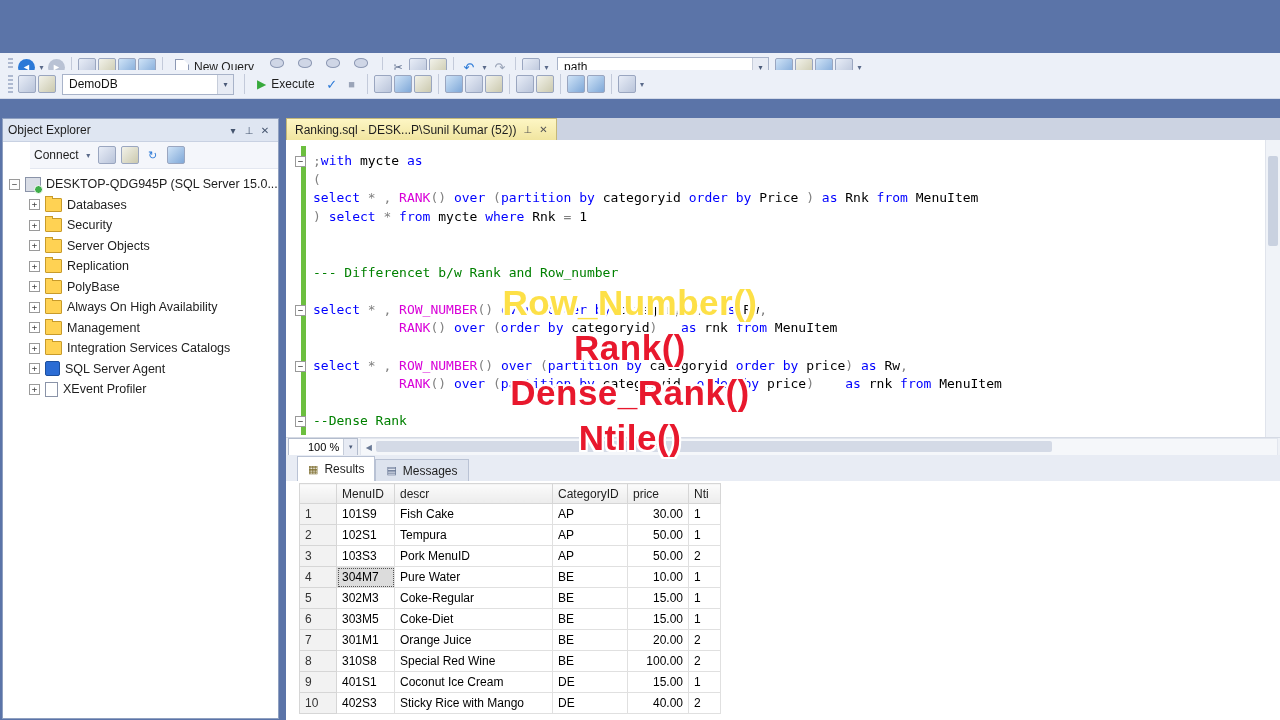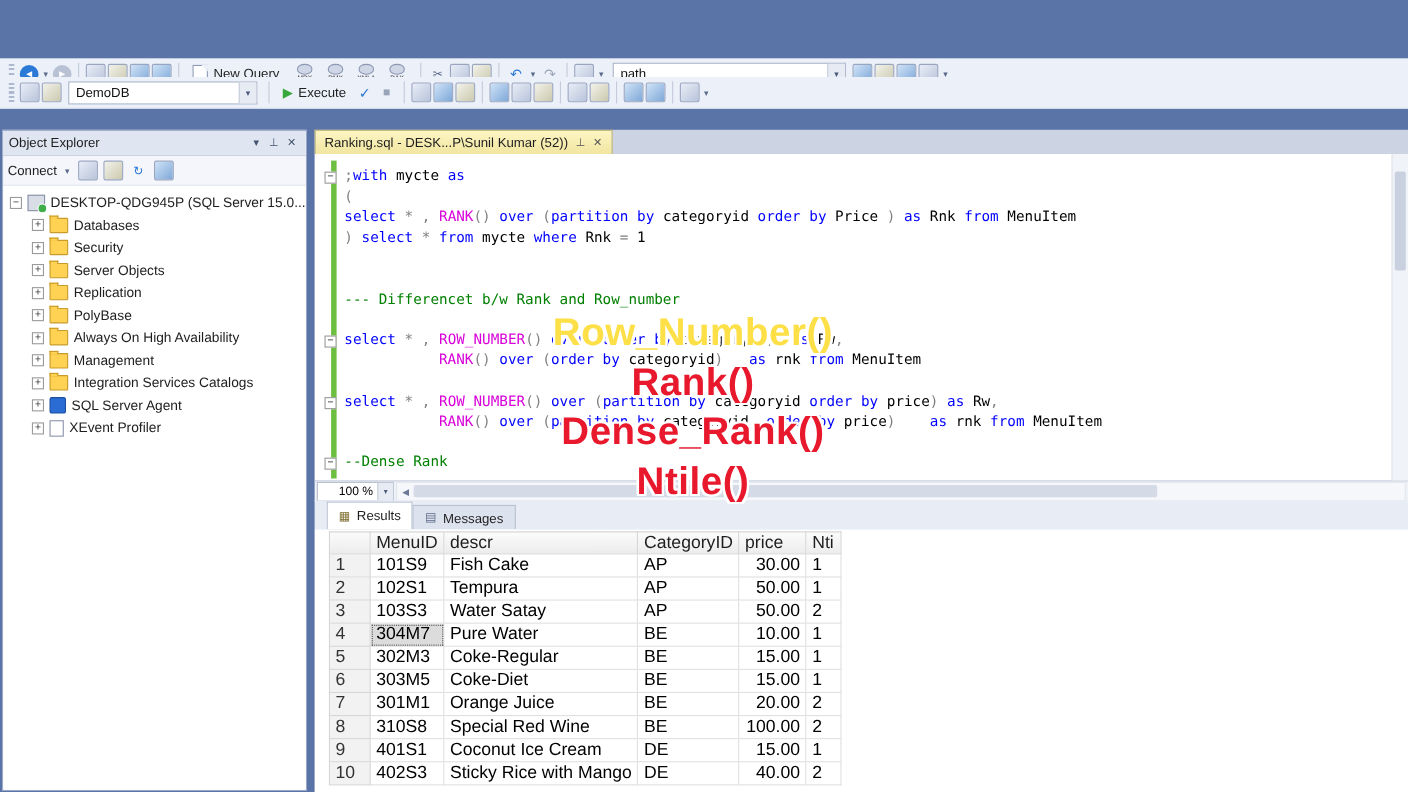--- a/index.html
+++ b/index.html
@@ -43,21 +43,21 @@
   .combo.db{width:172px;margin:0 4px;}
 
   
   .main{position:absolute;left:0;top:111px;width:100%;height:609px;background:#5b74a8;}
 
   
   .oe{position:absolute;left:2px;top:7px;bottom:1px;width:277px;background:#fff;border:1px solid #8fa0c0;display:flex;flex-direction:column;box-sizing:border-box;}
   .oe-head{height:22px;background:#dfe6f2;display:flex;align-items:center;padding:0 5px;font-size:12px;color:#1e1e1e;border-bottom:1px solid #c8d1e2;}
   .oe-head .spacer{flex:1;}
   .oe-head .hic{width:16px;text-align:center;color:#44546e;font-size:10px;}
-  .oe-connect{height:26px;display:flex;align-items:center;gap:5px;padding:0 4px;background:#f4f6fb;border-bottom:1px solid #e3e7f0;font-size:12px;color:#1e1e1e;}
+  .oe-connect{height:26px;display:flex;align-items:center;gap:5px;padding:0 4px;background:#f4f6fb;border-bottom:1px solid #e3e7f0;font-size:12px;color:#1e1e1e;margin-left:27px;}
   .oe-tree{flex:1;background:#fff;padding-top:5px;font-size:12.5px;color:#1e1e1e;overflow:hidden;}
   .tree-row{display:flex;align-items:center;height:20.5px;padding-left:6px;white-space:nowrap;}
   .tree-row.child{padding-left:26px;}
   .expander{width:11px;height:11px;box-sizing:border-box;border:1px solid #9a9a9a;background:#fff;font:9px/9px "DejaVu Sans Mono",monospace;text-align:center;color:#444;margin-right:5px;flex:0 0 auto;}
   .ticon{width:15px;height:12px;margin-right:5px;position:relative;flex:0 0 auto;}
   .ticon.folder{background:#ffd253;border:1px solid #c89b2a;border-radius:1px;}
   .ticon.folder::before{content:"";position:absolute;top:-3px;left:-1px;width:6px;height:2px;background:#ffd253;border:1px solid #c89b2a;border-bottom:none;}
   .ticon.agent{background:#2b6cd4;border:1px solid #1c4f9e;border-radius:2px;width:13px;height:13px;}
   .ticon.profiler{background:#fff;border:1px solid #8a93a8;width:11px;height:13px;}
   .server-ic{width:14px;height:13px;background:#d9dde6;border:1px solid #8a93a8;margin-right:5px;position:relative;flex:0 0 auto;}
@@ -89,21 +89,21 @@
   .hs-track{flex:1;height:100%;position:relative;}
   .hs-thumb{position:absolute;left:0;top:2px;height:11px;width:75%;background:#d4dae6;border-radius:2px;}
 
   .res-tabs{position:absolute;left:0;right:0;top:344px;height:26px;background:#e8ecf4;display:flex;align-items:flex-end;padding-left:11px;box-sizing:border-box;}
   .rtab{display:inline-flex;align-items:center;gap:6px;padding:0 10px;font-size:12px;color:#1e1e1e;height:22px;background:#dde3ee;border:1px solid #b9c2d4;border-bottom:none;box-sizing:border-box;}
   .rtab.active{background:#fff;height:25px;}
   .rtab .ric{font-size:11px;color:#7a6a2a;}
   .rtab .ric.msg{color:#5a6a8a;}
 
   .res-grid-wrap{position:absolute;left:0;right:0;top:370px;bottom:0;background:#fff;overflow:hidden;}
-  .res-grid{border-collapse:collapse;font-size:16px;margin:2px 0 0 13px;table-layout:fixed;}
+  .res-grid{border-collapse:collapse;font-size:12px;margin:2px 0 0 13px;table-layout:fixed;}
   .res-grid th,.res-grid td{border:1px solid #e0e0e0;height:21px;padding:0 5px;text-align:left;font-weight:normal;white-space:nowrap;overflow:hidden;box-sizing:border-box;}
   .res-grid th{background:linear-gradient(#fbfbfb,#ececec);border-color:#d6d6d6;height:20px;color:#1e1e1e;}
   .res-grid td.rownum{background:#f2f2f2;border-color:#d6d6d6;color:#333;}
   .res-grid td.num{text-align:right;}
   .res-grid td.focus{background:#dcdcdc;outline:1px dotted #555;outline-offset:-2px;}
   .col-n{width:37px;}.col-menuid{width:58px;}.col-descr{width:158px;}.col-cat{width:75px;}.col-price{width:61px;}.col-nti{width:32px;}
 
   
   .annos{position:absolute;left:445px;top:280px;width:370px;text-align:center;z-index:40;pointer-events:none;}
   .anno{font-size:35px;line-height:45px;font-weight:bold;color:#e8182d;letter-spacing:0.5px;
@@ -361,21 +361,21 @@
                 <td class="rownum">2</td>
                 <td>102S1</td>
                 <td>Tempura</td>
                 <td>AP</td>
                 <td class="num">50.00</td>
                 <td>1</td>
               </tr>
               <tr>
                 <td class="rownum">3</td>
                 <td>103S3</td>
-                <td>Water Satay</td>
+                <td>Pork MenuID</td>
                 <td>AP</td>
                 <td class="num">50.00</td>
                 <td>2</td>
               </tr>
               <tr>
                 <td class="rownum">4</td>
                 <td class="focus">304M7</td>
                 <td>Pure Water</td>
                 <td>BE</td>
                 <td class="num">10.00</td>

